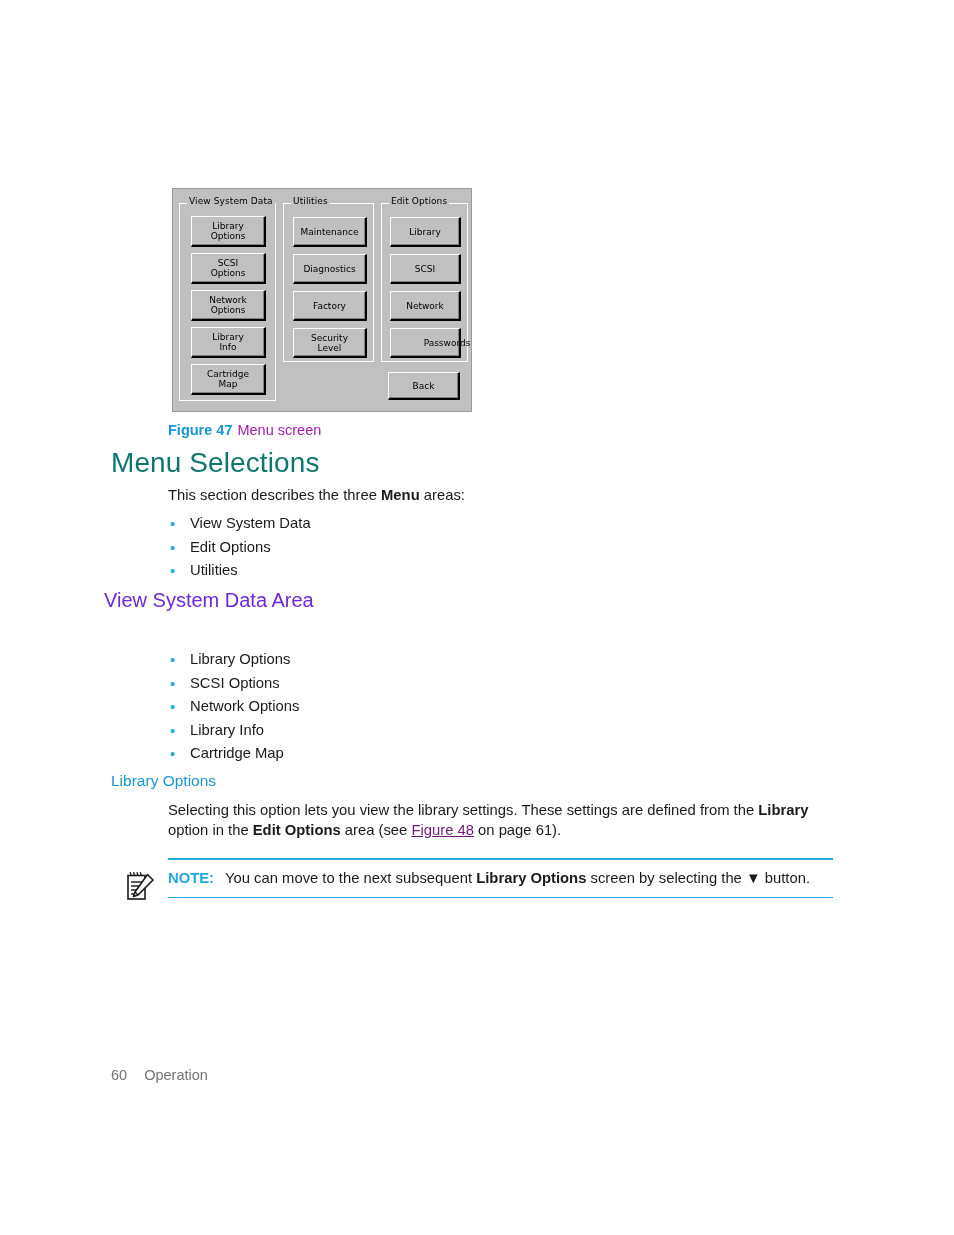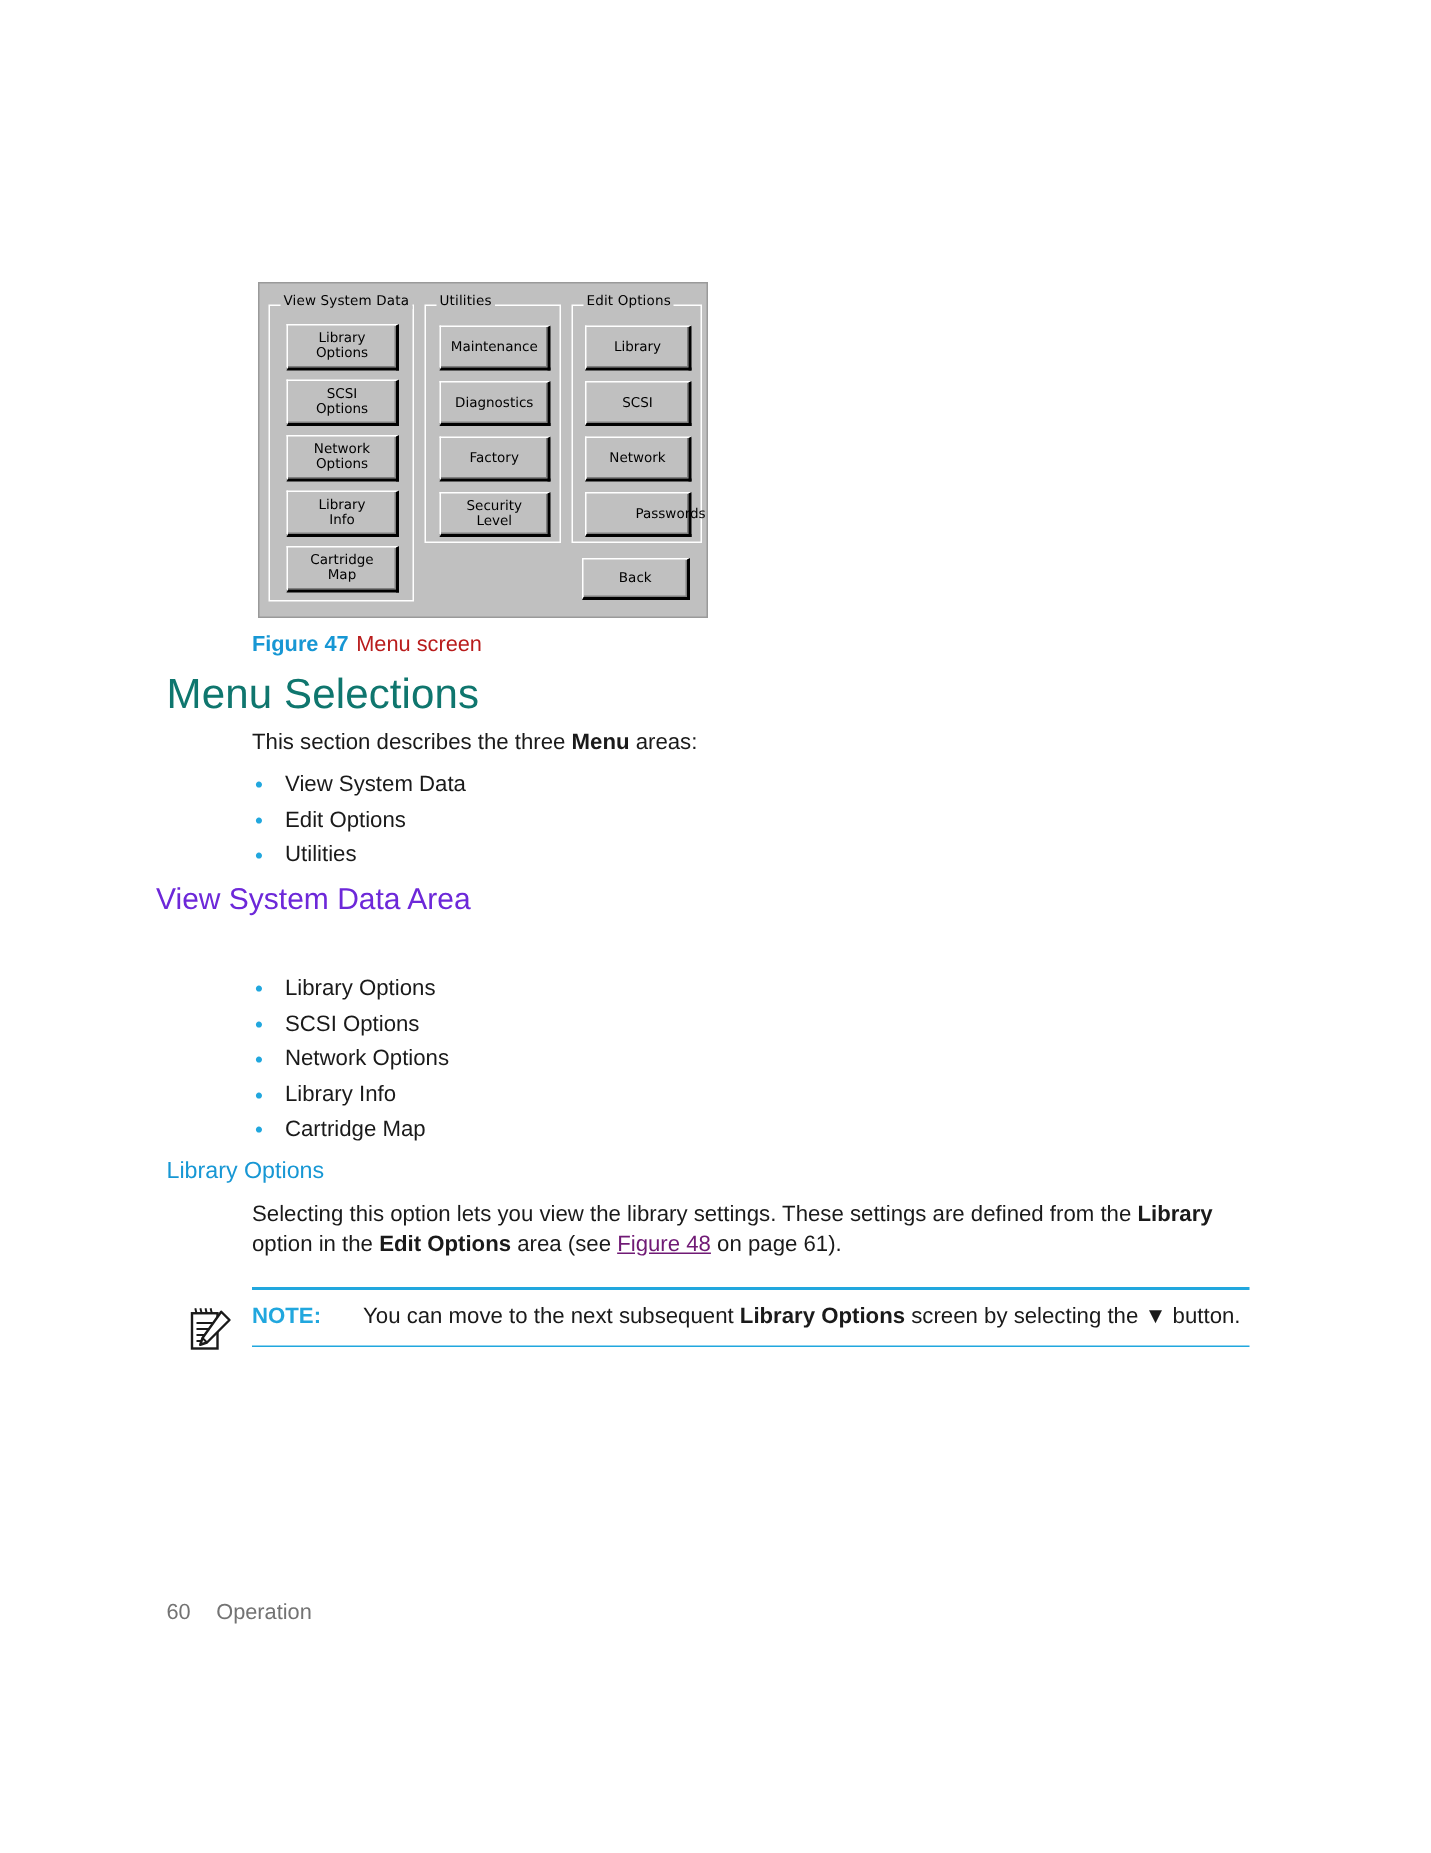--- a/index.html
+++ b/index.html
@@ -123,21 +123,21 @@
     top: 421px;
     font-size: 14.5px;
     line-height: 18px;
     white-space: nowrap;
   }
   .figure-caption .fignum {
     color: #1797d4;
     font-weight: bold;
   }
   .figure-caption .figtitle {
-    color: #b91c1c;
+    color: #a21caf;
     margin-left: 5px;
   }
 
   
   .h1 {
     position: absolute;
     left: 111px;
     font-size: 28px;
     line-height: 32px;
     color: #0f766e;
@@ -231,21 +231,21 @@
     left: -43px;
     top: 12px;
     width: 30px;
     height: 32px;
   }
   .note-label {
     color: #21a7de;
     font-weight: bold;
     font-size: 14.8px;
     line-height: 19px;
-    margin-right: 28px;
+    margin-right: 11px;
     white-space: nowrap;
   }
   .note-text {
     font-size: 14.8px;
     line-height: 19px;
     color: #1a1a1a;
     white-space: nowrap;
   }
   .note-text b { font-weight: bold; }
 

